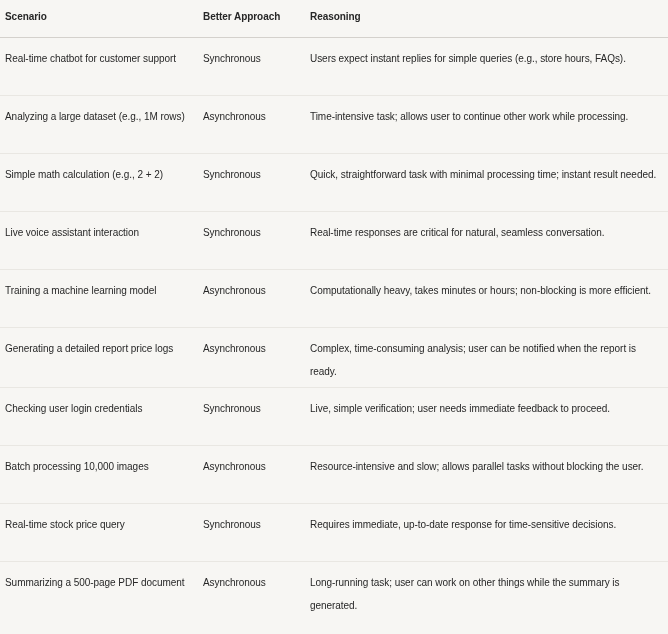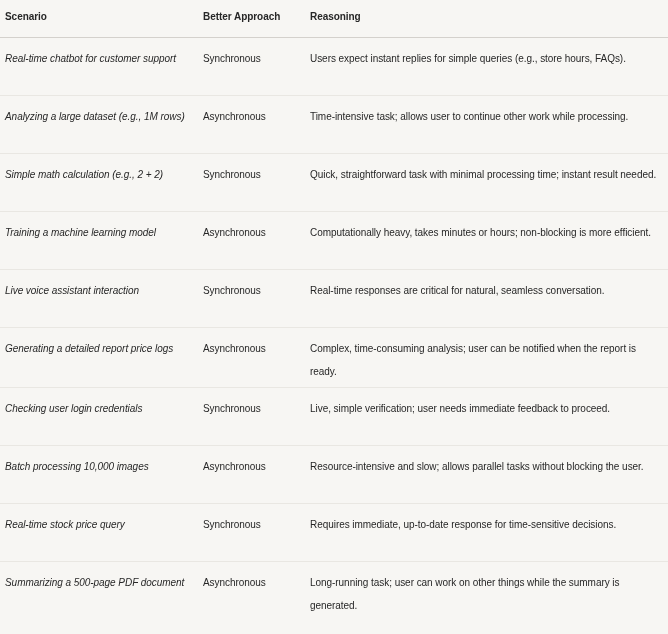--- a/index.html
+++ b/index.html
@@ -36,21 +36,21 @@
     border-bottom: 1px solid #d4d1cc;
   }
   thead th.col-approach { padding-right: 14px; }
   tbody tr { height: 58px; }
   tbody td {
     vertical-align: top;
     line-height: 23px;
     padding: 9px 6px 4px 5px;
     border-bottom: 1px solid #e9e7e2;
   }
-  tbody td.cell-scenario { padding-right: 8px; font-style: italic; }
+  tbody td.cell-scenario { padding-right: 8px; }
   tbody td.cell-approach { padding-right: 10px; }
   tbody tr:last-child td { border-bottom: none; }
 </style>
 </head>
 <body>
 
 <table>
   <colgroup>
     <col class="c1">
       <col class="c2">
@@ -73,28 +73,28 @@
       <td class="cell-scenario">Analyzing a large dataset (e.g., 1M rows)</td>
       <td class="cell-approach">Asynchronous</td>
       <td class="cell-reasoning">Time-intensive task; allows user to continue other work while processing.</td>
     </tr>
     <tr>
       <td class="cell-scenario">Simple math calculation (e.g., 2 + 2)</td>
       <td class="cell-approach">Synchronous</td>
       <td class="cell-reasoning">Quick, straightforward task with minimal processing time; instant result needed.</td>
     </tr>
     <tr>
+      <td class="cell-scenario">Live voice assistant interaction</td>
+      <td class="cell-approach">Synchronous</td>
+      <td class="cell-reasoning">Real-time responses are critical for natural, seamless conversation.</td>
+    </tr>
+    <tr>
       <td class="cell-scenario">Training a machine learning model</td>
       <td class="cell-approach">Asynchronous</td>
       <td class="cell-reasoning">Computationally heavy, takes minutes or hours; non-blocking is more efficient.</td>
-    </tr>
-    <tr>
-      <td class="cell-scenario">Live voice assistant interaction</td>
-      <td class="cell-approach">Synchronous</td>
-      <td class="cell-reasoning">Real-time responses are critical for natural, seamless conversation.</td>
     </tr>
     <tr>
       <td class="cell-scenario">Generating a detailed report price logs</td>
       <td class="cell-approach">Asynchronous</td>
       <td class="cell-reasoning">Complex, time-consuming analysis; user can be notified when the report is ready.</td>
     </tr>
     <tr>
       <td class="cell-scenario">Checking user login credentials</td>
       <td class="cell-approach">Synchronous</td>
       <td class="cell-reasoning">Live, simple verification; user needs immediate feedback to proceed.</td>

